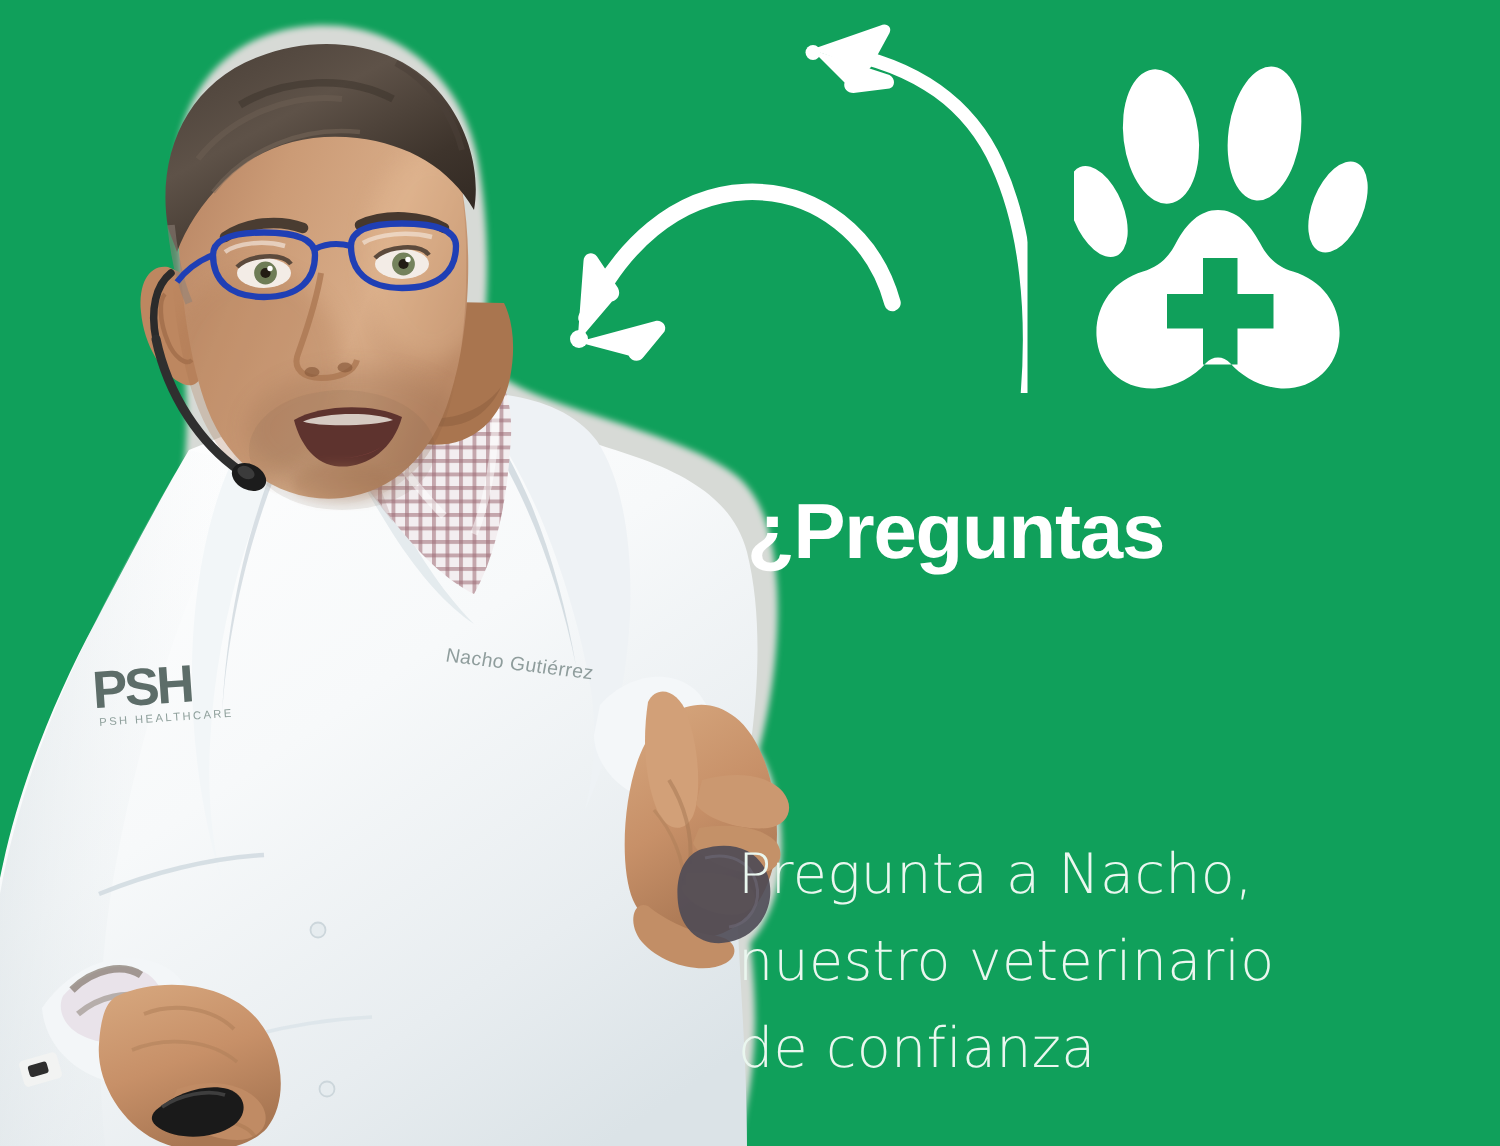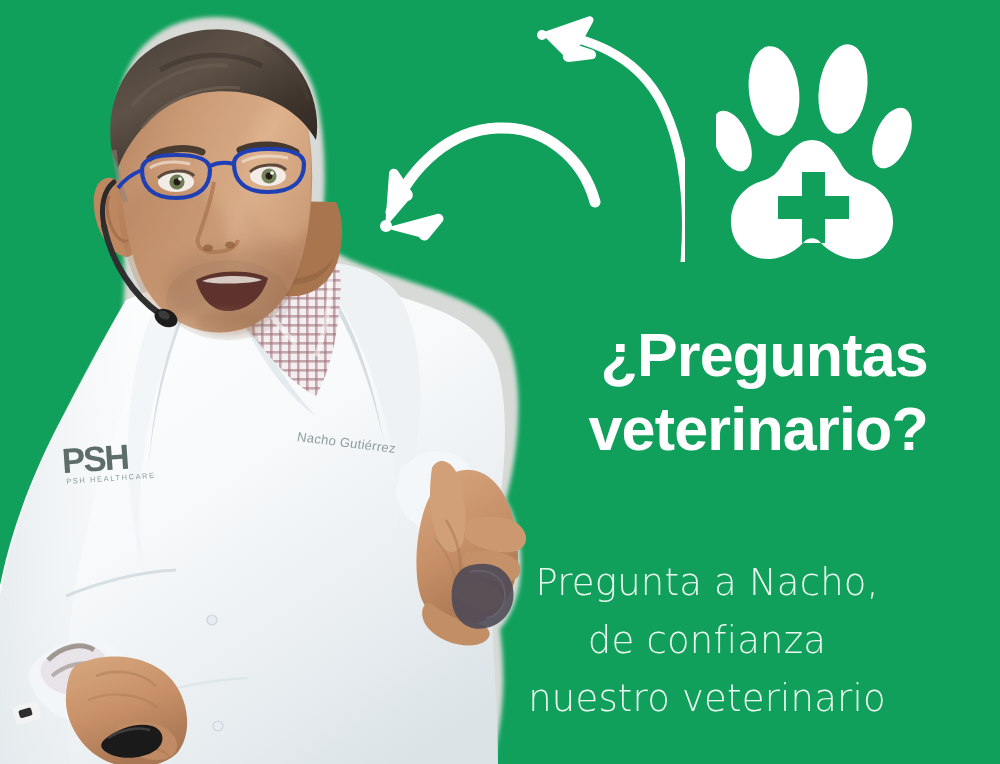--- a/index.html
+++ b/index.html
@@ -16,39 +16,38 @@
     font-family: "Liberation Sans", sans-serif;
     -webkit-font-smoothing: antialiased;
   }
 
   
   .headline {
     position: absolute;
     right: 72px;
     top: 318px;
     width: 430px;
-    text-align: right;
     color: #ffffff;
     font-family: "Liberation Sans", sans-serif;
     font-weight: bold;
-    font-size: 61px;
+    font-size: 52px;
     line-height: 74px;
     letter-spacing: -0.8px;
     white-space: nowrap;
   }
   .headline .hl {
     display: block;
   }
 
   .subhead {
     position: absolute;
     right: 78px;
     top: 554px;
     width: 430px;
-    text-align: center;
+    text-align: left;
     color: #eaf7ef;
     font-family: "DejaVu Sans", sans-serif;
     font-weight: 300;
     font-size: 37px;
     line-height: 58px;
     letter-spacing: 0.2px;
     white-space: nowrap;
   }
   .subhead .sl { display: block; }
 
@@ -452,22 +451,21 @@
                C33,232 16,217 15,196
                C14,176 26,159 46,153
                C56,150 63,144 68,134
                C75,121 84,112 96,112 Z
                M86,144 L86,168 L62,168 L62,191 L86,191 L86,215 L109,215 L109,191 L133,191 L133,168 L109,168 L109,144 Z"></path>
     </svg>
   </div>
 
   <div class="headline">
     <span class="hl">¿Preguntas</span>
-    <span class="hl">veterinario?</span>
   </div>
 
   <div class="subhead">
     <span class="sl">Pregunta a Nacho,</span>
+    <span class="sl">nuestro veterinario</span>
     <span class="sl">de confianza</span>
-    <span class="sl">nuestro veterinario</span>
   </div>
 
 </div>
 
 </body></html>

